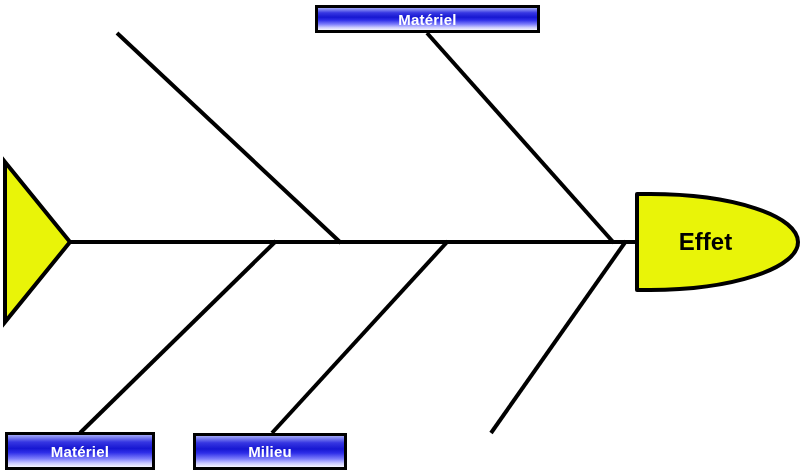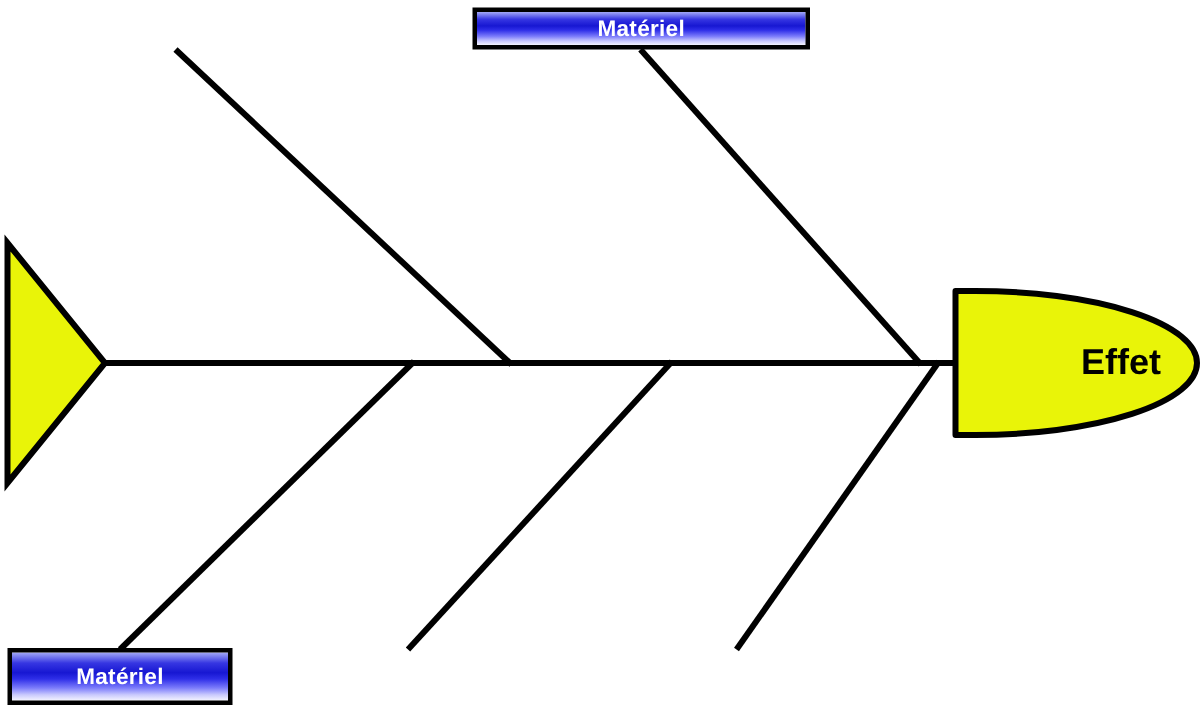--- a/index.html
+++ b/index.html
@@ -44,21 +44,21 @@
     white-space: nowrap;
   }
   .effect-label {
     position: absolute;
     left: 637px;
     top: 194px;
     width: 161px;
     height: 96px;
     display: flex;
     align-items: center;
-    justify-content: flex-end;
+    justify-content: center;
     padding-right: 24px;
     box-sizing: border-box;
   }
   .effect-label span {
     color: #000000;
     font-weight: 700;
     font-size: 24px;
     white-space: nowrap;
   }
 </style>
@@ -85,19 +85,22 @@
 
 
   <div class="cause-box" style="left:315px; top:5px; width:225px; height:28px;">
     <span>Matériel</span>
   </div>
 
   <div class="cause-box" style="left:5px; top:432px; width:150px; height:38px;">
     <span>Matériel</span>
   </div>
 
+  <div class="cause-box" style="left:193px; top:433px; width:154px; height:37px;">
+    <span>Milieu</span>
+  </div>
 
 
   <div class="effect-label">
     <span>Effet</span>
   </div>
 
 </div>
 
 </body></html>

